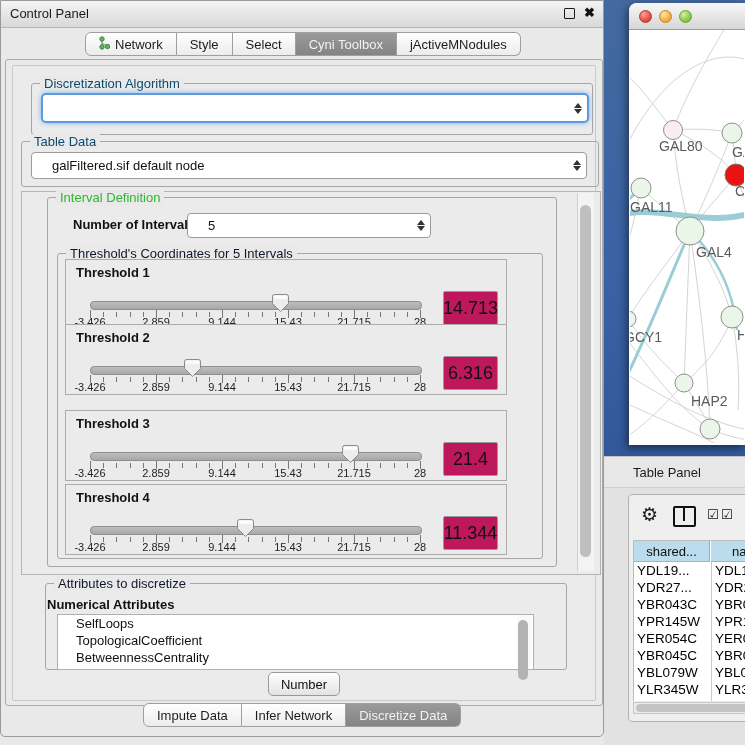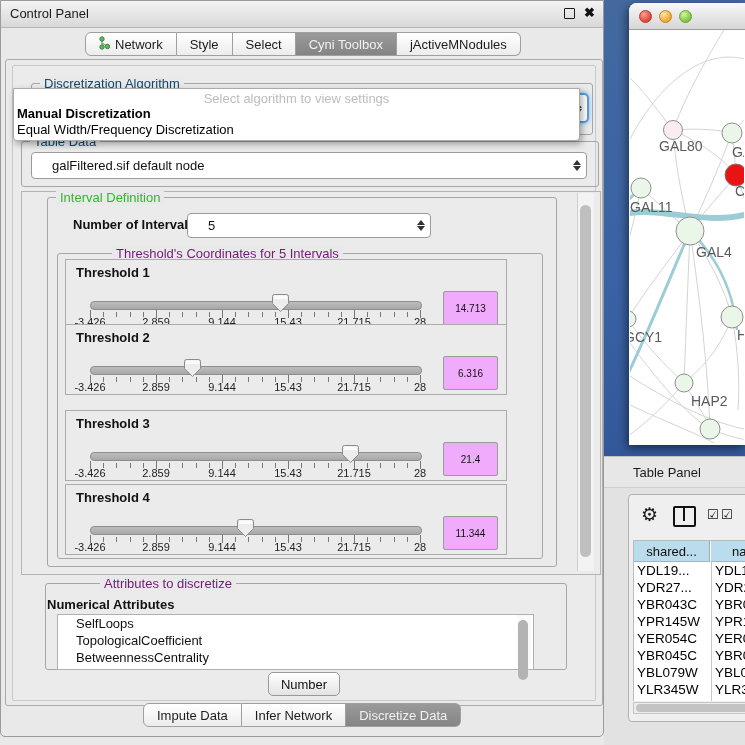--- a/index.html
+++ b/index.html
@@ -23,21 +23,21 @@
   .tab{display:flex;align-items:center;gap:5px;padding:0 13px;font-size:13px;color:#1c1c1c;
        background:linear-gradient(#ffffff,#ececec);border:1px solid #9f9f9f;border-left:none;cursor:pointer;}
   .tab:first-child{border-left:1px solid #9f9f9f;border-radius:6px 0 0 6px;justify-content:space-between;}
   .tab:last-child{border-radius:0 6px 6px 0;}
   .tab.sel{background:linear-gradient(#9a9a9a,#848484);color:#f2f2f2;}
 
   
   .group{border:1px solid #a6a6a6;border-radius:3px;box-sizing:border-box;}
   .legend{position:absolute;top:-8px;left:8px;background:#e9e9e9;padding:0 4px;font-size:13px;color:#0c4a6e;white-space:nowrap;}
   .legend.green{color:#2db82d;}
-  .legend.blue{color:#701a75;margin-left:46px;}
+  .legend.blue{color:#0f172a;}
 
   #content-outer{left:4px;top:58px;width:596px;height:645px;border:1px solid #ababab;border-radius:3px;background:#eaeaea;}
   #content-inner{left:11px;top:64px;width:582px;height:634px;border:1px solid #c9c9c9;border-radius:2px;background:#ebebeb;}
 
   
   .combo{background:#ffffff;border:1px solid #9b9b9b;border-radius:4px;box-sizing:border-box;
          font-size:13px;color:#111;display:flex;align-items:center;cursor:pointer;}
   .combo .txt{padding-left:20px;flex:1;white-space:nowrap;overflow:hidden;}
   .arrows{width:18px;display:flex;flex-direction:column;align-items:center;justify-content:center;gap:1px;}
   .arrows i{width:0;height:0;border-left:4px solid transparent;border-right:4px solid transparent;}
@@ -66,22 +66,22 @@
   #main-vsb .thumb{top:12px;height:352px;}
 
   
   .card{position:absolute;left:64px;width:442px;height:71px;border:1px solid #ababab;background:#ebebeb;box-sizing:border-box;}
   .card .tlabel{position:absolute;left:10px;top:5px;font-size:13px;font-weight:bold;color:#111;}
   .card .track{position:absolute;left:24px;top:41px;width:330px;height:7px;border:1px solid #8e8e8e;border-radius:4px;
                background:linear-gradient(#bdbdbd,#a8a8a8);}
   .card .handle{position:absolute;top:33px;width:17px;height:20px;z-index:3;}
   .card .tick{position:absolute;width:1px;background:#777;}
   .card .tlab{position:absolute;top:56px;font-size:11px;color:#222;transform:translateX(-50%);white-space:nowrap;}
-  .card .valbox{position:absolute;right:8px;top:31px;width:53px;height:32px;background:#f0abfc;border:1px solid #9a9a9a;
-                border-radius:2px;font-size:10px;color:#111;display:flex;align-items:center;justify-content:center;}
+  .card .valbox{position:absolute;right:8px;top:31px;width:53px;height:32px;background:#be185d;border:1px solid #9a9a9a;
+                border-radius:2px;font-size:18px;color:#111;display:flex;align-items:center;justify-content:center;}
 
   
   #attr-group{left:44px;top:582px;width:522px;height:87px;}
   #attr-header{left:46px;top:596px;font-size:13px;font-weight:bold;color:#111;}
   #attr-list{left:56px;top:613px;width:475px;height:54px;background:#fff;border:1px solid #b0b0b0;overflow:hidden;}
   .attr-item{font-size:13px;color:#111;padding:1px 0 1px 18px;white-space:nowrap;cursor:default;}
   #attr-vsb{left:516px;top:614px;width:14px;height:52px;background:#fafafa;}
   #attr-vsb .thumb{top:5px;height:60px;left:1px;width:10px;background:#b3b3b3;border-radius:5px;position:absolute;}
 
   #apply-btn{left:267px;top:671px;width:70px;height:22px;background:linear-gradient(#ffffff,#e3e3e3);
@@ -169,25 +169,20 @@
       <span class="legend">Discretization Algorithm</span>
     </div>
     <div class="abs combo" id="alg-combo">
       <span class="txt"></span>
       <span class="arrows">
           <i class="up"></i>
           <i class="dn"></i>
         </span>
     </div>
 
-    <div class="abs" id="alg-popup">
-      <div class="hint">Select algorithm to view settings</div>
-      <div class="popup-item b" style="top:17px;">Manual Discretization</div>
-      <div class="popup-item" style="top:33px;">Equal Width/Frequency Discretization</div>
-    </div>
 
     <div class="abs group" style="left:20px;top:140px;width:578px;height:46px;">
       <span class="legend">Table Data</span>
     </div>
     <div class="abs combo" id="tabledata-combo">
       <span class="txt">galFiltered.sif default node</span>
       <span class="arrows">
           <i class="up"></i>
           <i class="dn"></i>
         </span>

